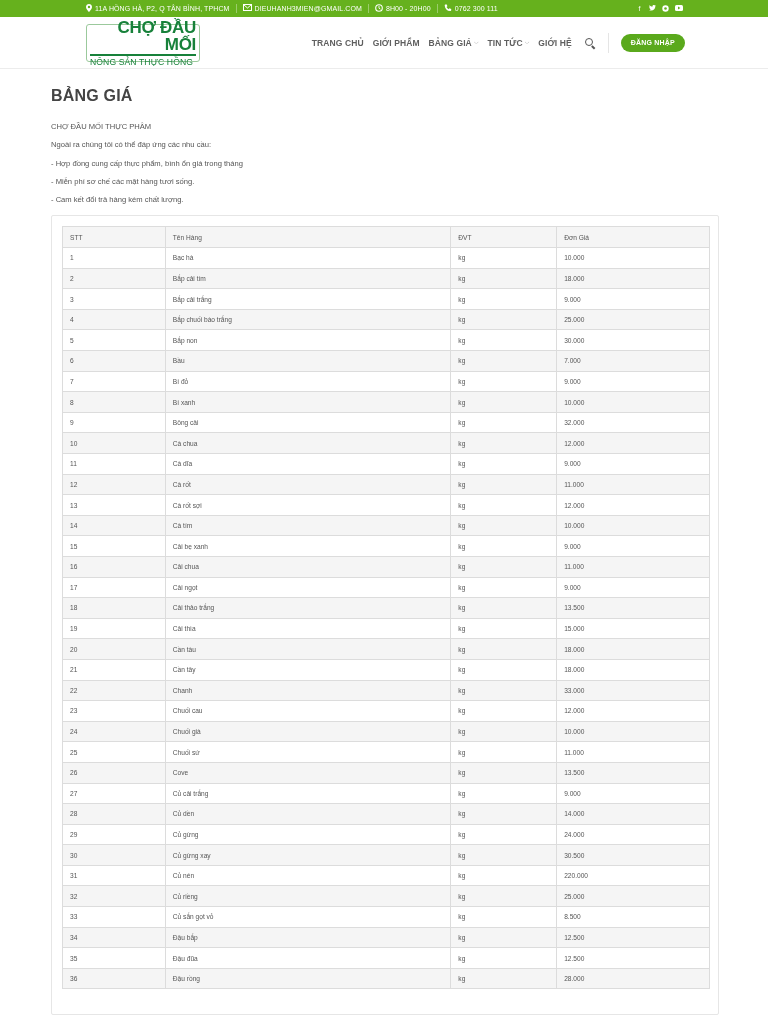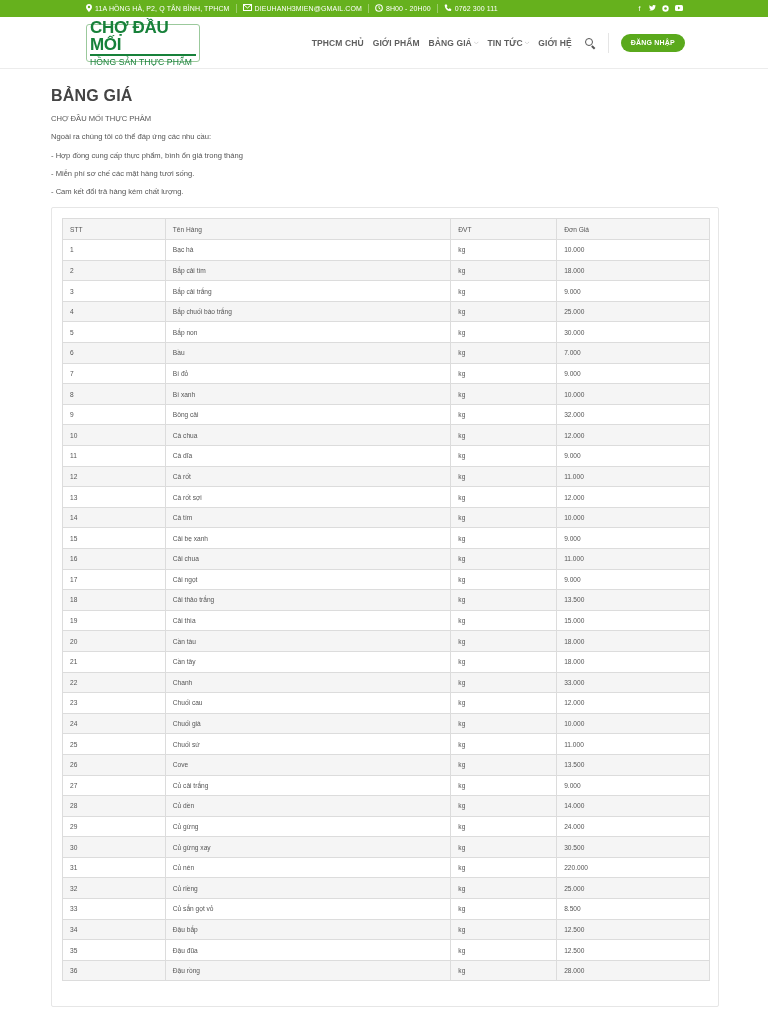--- a/index.html
+++ b/index.html
@@ -24,21 +24,21 @@
       padding: 0 83px 0 86px; border-bottom: 1px solid #ececec; margin: 0 0 0 0;
     }
     .logo {
       width: 114px; height: 38px; border: 1px solid #9bc99c; border-radius: 3px;
       display: flex; flex-direction: column; justify-content: center; align-items: flex-start;
       padding: 2px 3px 1px 3px; background: #fff;
     }
     .logo .l1 {
       font-family: "Liberation Sans", sans-serif; font-weight: bold; color: #17813a;
       font-size: 17px; line-height: 17px; letter-spacing: -0.3px;
-      border-bottom: 2px solid #17813a; padding-bottom: 1px; width: 100%;
+      border-bottom: 2px solid #17813a; padding-bottom: 1px; width: 100%; text-align: right;
     }
     .logo .l2 {
       color: #17813a; font-size: 8.6px; line-height: 11px; letter-spacing: 0.1px; margin-top: 1px;
     }
     .nav { display: flex; align-items: center; }
     .nav .link {
       font-size: 8.5px; font-weight: bold; color: #5f5f5f; margin-left: 9px;
       display: flex; align-items: center; gap: 2px; letter-spacing: 0.1px;
     }
     .nav .link:first-child { margin-left: 0; }
@@ -55,21 +55,21 @@
     .nav .divider { width: 1px; height: 20px; background: #e5e5e5; margin: 0 12px 0 12px; }
     .nav .login {
       background: #5aa91c; color: #fff; font-size: 7px; font-weight: bold;
       padding: 0 10px; height: 18px; line-height: 18px; border-radius: 10px; letter-spacing: 0.2px;
     }
 
     .content { padding: 0 51px; }
     .page-title {
       font-size: 16px; font-weight: bold; color: #444; margin-top: 18px; letter-spacing: 0.2px;
     }
-    .intro { margin-top: 9px; font-size: 7.6px; color: #555; }
+    .intro { margin-top: 17px; font-size: 7.6px; color: #555; }
     .intro p { height: 18.3px; line-height: 10px; }
 
     .table-wrap {
       margin-top: 2px; border: 1px solid #e6e6e6; border-radius: 2px;
       padding: 10px 9px 0 10px; width: 668px; height: 800px; overflow: hidden;
     }
     table { border-collapse: collapse; width: 648px; font-size: 6.6px; color: #555; }
     th, td {
       border: 1px solid #dcdcdc; height: 20.6px; text-align: left;
       padding: 0 7px; font-weight: normal; vertical-align: middle;
@@ -142,25 +142,25 @@
           <rect x="0" y="0" width="8" height="6" rx="1.5" fill="#fff"></rect>
           <path d="M3 1.6v2.8l2.4-1.4z" fill="#66b11d"></path>
         </svg>
     </span>
   </div>
 </div>
 
 <div class="header">
   <div class="logo">
     <div class="l1">CHỢ ĐẦU MỐI</div>
-    <div class="l2">HỒNG SẢN THỰC PHẨM</div>
+    <div class="l2">NÔNG SẢN THỰC HỒNG</div>
   </div>
   <div class="nav">
     <div class="link">
-      <span>TPHCM CHỦ</span>
+      <span>TRANG CHỦ</span>
     </div>
     <div class="link">
       <span>GIỚI PHẨM</span>
     </div>
     <div class="link">
       <span>BẢNG GIÁ</span>
       <span class="chev">⌵</span>
     </div>
     <div class="link">
       <span>TIN TỨC</span>

